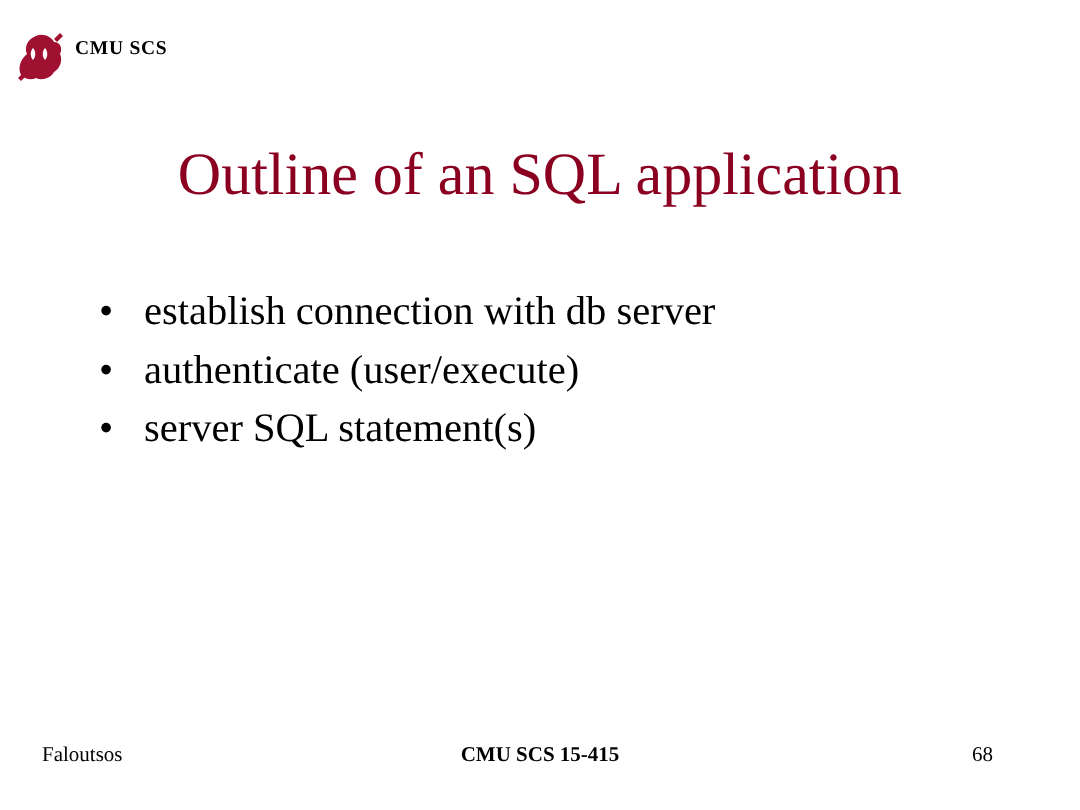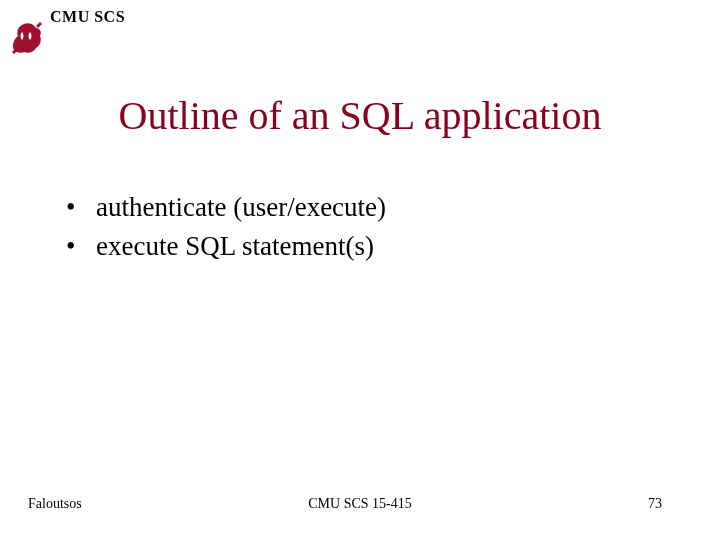--- a/index.html
+++ b/index.html
@@ -17,24 +17,25 @@
     }
     .header {
       position: absolute;
       top: 8px;
       left: 50px;
       display: flex;
       align-items: center;
       gap: 0;
     }
     .header-label {
-      font-size: 16px;
+      font-size: 13px;
       font-weight: bold;
       color: #000;
       letter-spacing: 0.5px;
+      margin-top: 16px;
     }
     .mascot {
       position: absolute;
       top: 18px;
       left: 6px;
       width: 40px;
       height: 40px;
     }
     .title {
       position: absolute;
@@ -76,41 +77,43 @@
       display: flex;
       justify-content: space-between;
       align-items: flex-start;
       font-size: 14px;
       color: #000;
     }
     .footer-center {
       position: absolute;
       left: 50%;
       transform: translateX(-50%);
+      font-weight: bold;
     }
   </style>
 </head>
 <body>
 
 <div class="header">
   <span class="header-label">CMU SCS</span>
 </div>
 
 <svg class="mascot" viewBox="0 0 40 40">
   <g fill="#a01030">
     <path d="M8 32 C6 28 7 22 12 18 C10 14 12 8 18 6 C22 4 28 6 30 10 C34 10 36 14 34 18 C36 22 34 28 30 30 C28 34 22 36 18 34 C14 36 10 34 8 32 Z M16 14 C14 16 14 20 16 22 C18 20 18 16 16 14 Z M24 14 C22 16 22 20 24 22 C26 20 26 16 24 14 Z"></path>
     <path d="M6 34 L10 30 L12 32 L8 36 Z"></path>
     <path d="M30 8 L34 4 L36 6 L32 10 Z"></path>
   </g>
 </svg>
 
 <h1 class="title">Outline of an SQL application</h1>
 
 <ul class="bullets">
+  <li>establish connection with db server</li>
   <li>authenticate (user/execute)</li>
-  <li>execute SQL statement(s)</li>
+  <li>server SQL statement(s)</li>
 </ul>
 
 <div class="footer">
   <span>Faloutsos</span>
   <span class="footer-center">CMU SCS 15-415</span>
-  <span>73</span>
+  <span>68</span>
 </div>
 
 </body></html>

